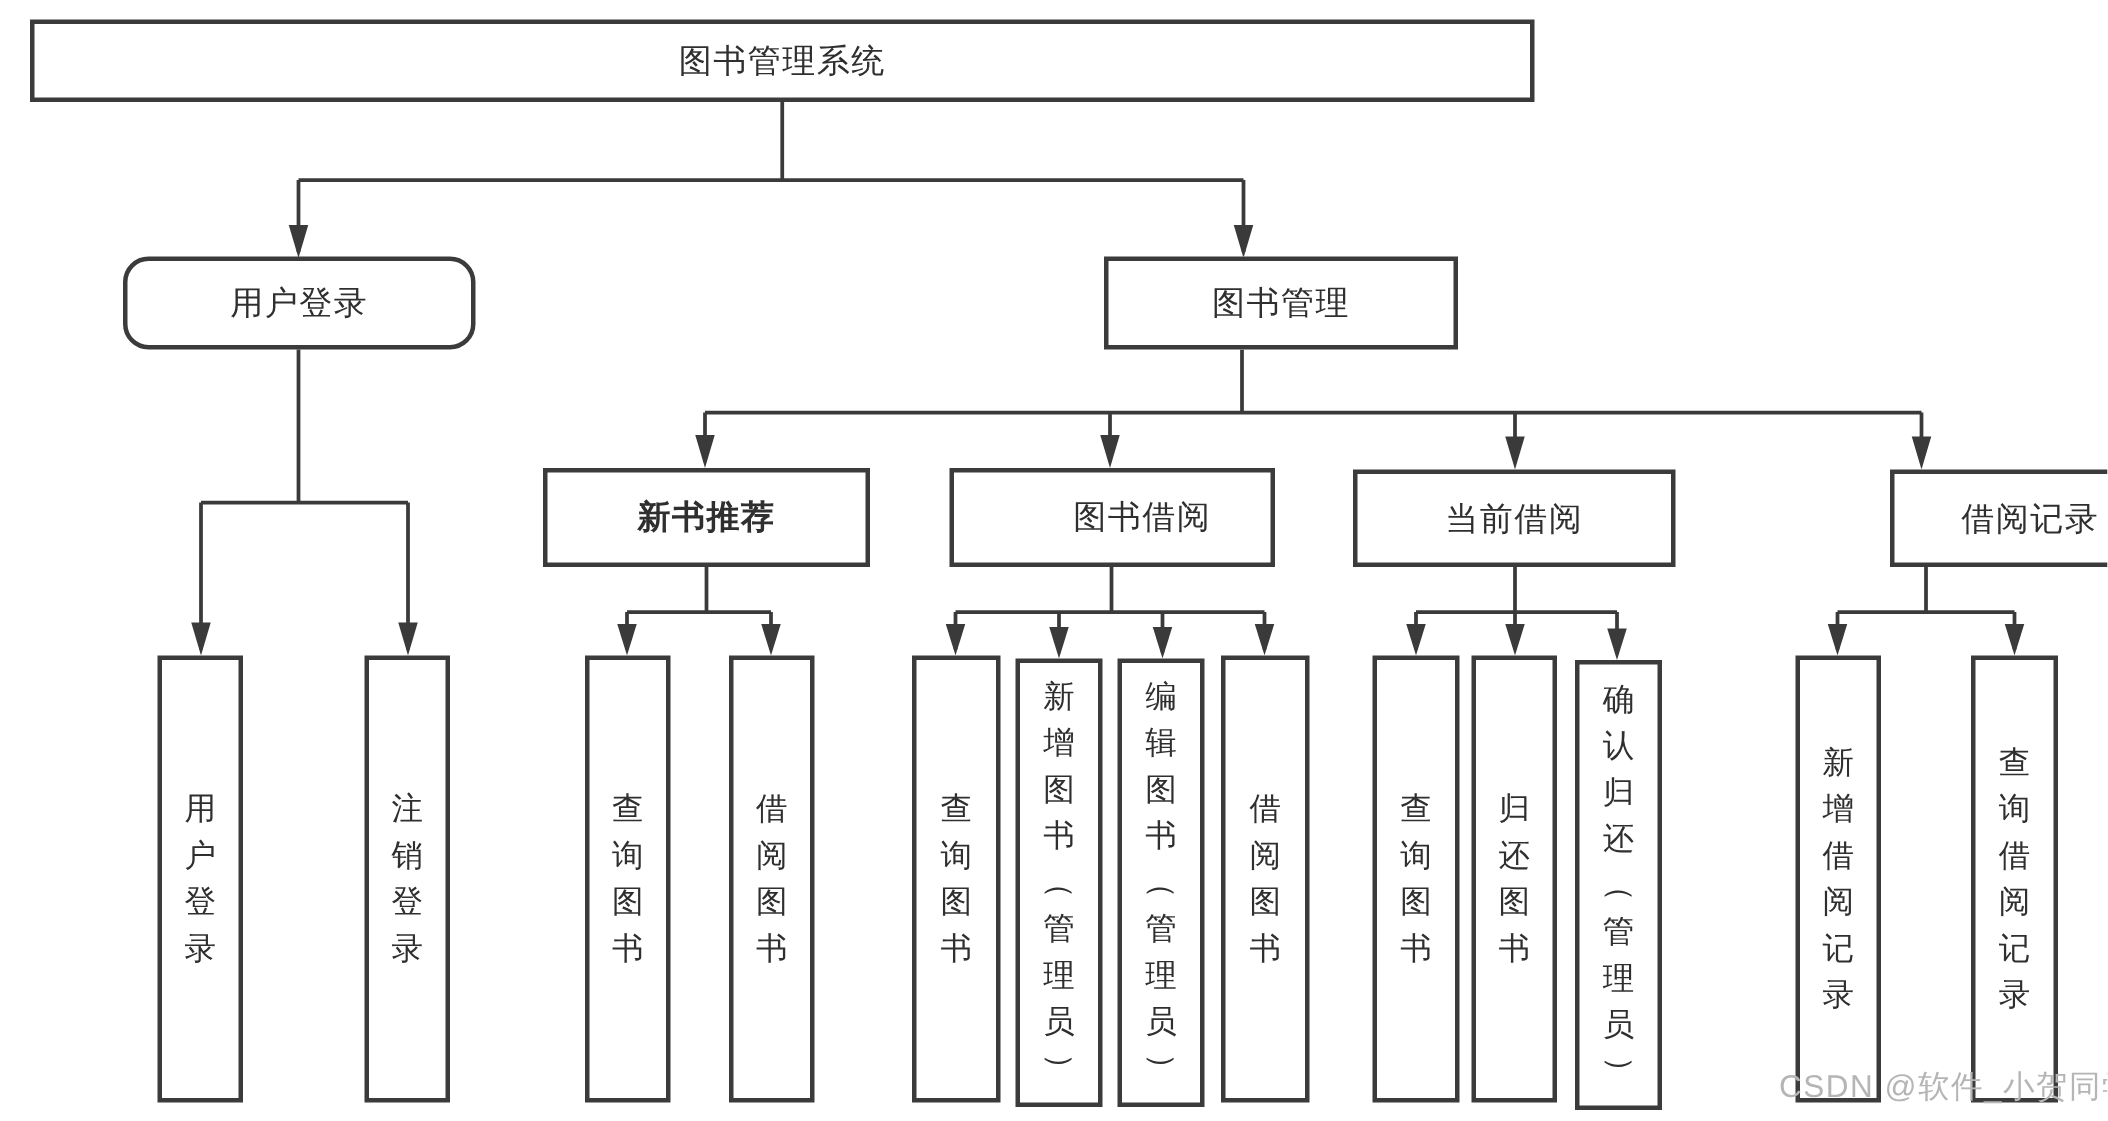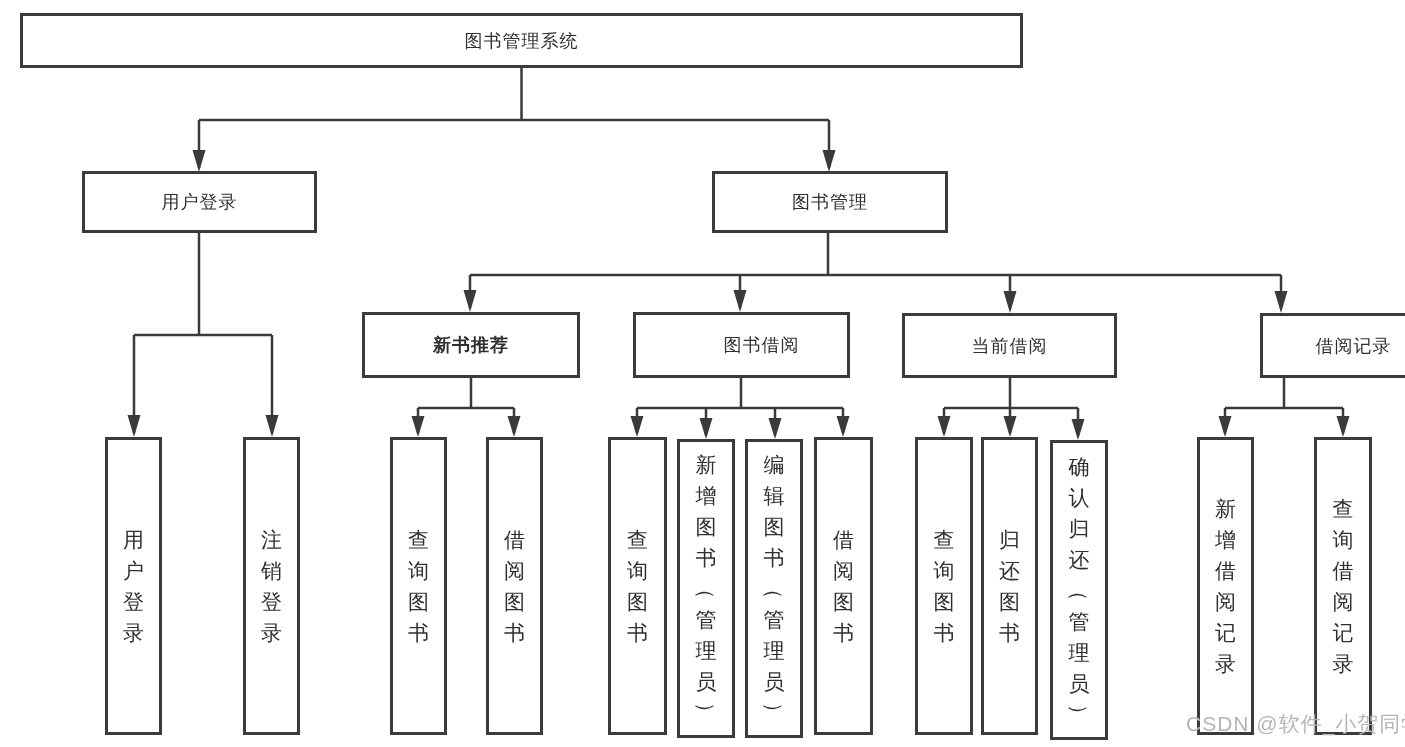--- a/index.html
+++ b/index.html
@@ -10,21 +10,21 @@
     font-family:"Liberation Sans","DejaVu Sans",sans-serif;
     overflow:hidden;
   }
   #wires{position:absolute;left:0;top:0;width:1405px;height:747px;z-index:1;}
   .box{
     position:absolute;
     box-sizing:border-box;
     border:3px solid #3b3b3b;
     background:#ffffff;
     display:flex;align-items:center;justify-content:center;
-    font-size:18px;color:#2f2f2f;
+    font-size:22px;color:#2f2f2f;
     letter-spacing:1px;
     z-index:2;
   }
   .vbox{
     position:absolute;
     box-sizing:border-box;
     border:3px solid #3b3b3b;
     background:#ffffff;
     display:flex;flex-direction:column;align-items:center;justify-content:center;
     row-gap:10px;
@@ -109,22 +109,22 @@
       <polygon points="944,437 937.5,416 950.5,416"></polygon>
       <polygon points="1010,437 1003.5,416 1016.5,416"></polygon>
       <polygon points="1078,440 1071.5,419 1084.5,419"></polygon>
       <polygon points="1225,437 1218.5,416 1231.5,416"></polygon>
       <polygon points="1343,437 1336.5,416 1349.5,416"></polygon>
     </g>
   </svg>
 
   <div class="box" style="left:20px;top:13px;width:1003px;height:55px;">图书管理系统</div>
 
-  <div class="box" style="left:82px;top:171px;width:235px;height:62px;">用户登录</div>
-  <div class="box" style="left:712px;top:171px;width:236px;height:62px;">图书管理</div>
+  <div class="box" style="left:82px;top:171px;width:235px;height:62px;border-radius:17px;">用户登录</div>
+  <div class="box" style="left:736px;top:171px;width:236px;height:62px;">图书管理</div>
 
   <div class="box" style="left:362px;top:312px;width:218px;height:66px;font-weight:bold;">新书推荐</div>
   <div class="box" style="left:633px;top:312px;width:217px;height:66px;padding-left:40px;">图书借阅</div>
   <div class="box" style="left:902px;top:313px;width:215px;height:65px;">当前借阅</div>
   <div class="box" style="left:1221px;top:313px;width:187px;height:65px;margin-left:39px;">借阅记录</div>
 
   <div class="vbox" style="left:105px;top:437px;width:57px;height:298px;">
       <span>用</span>
       <span>户</span>
       <span>登</span>

